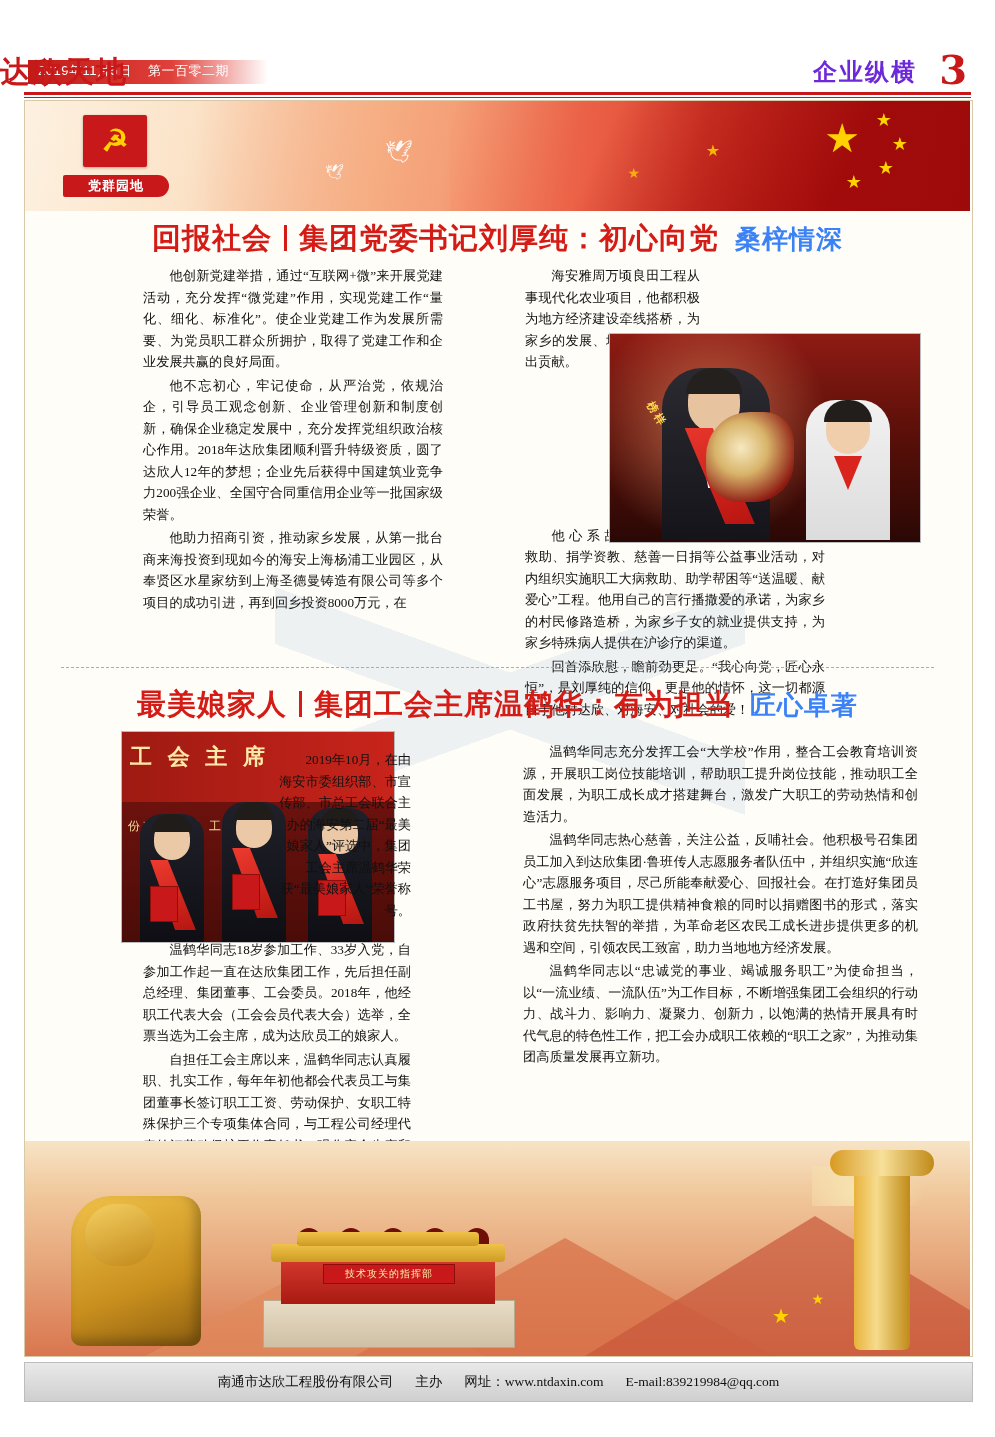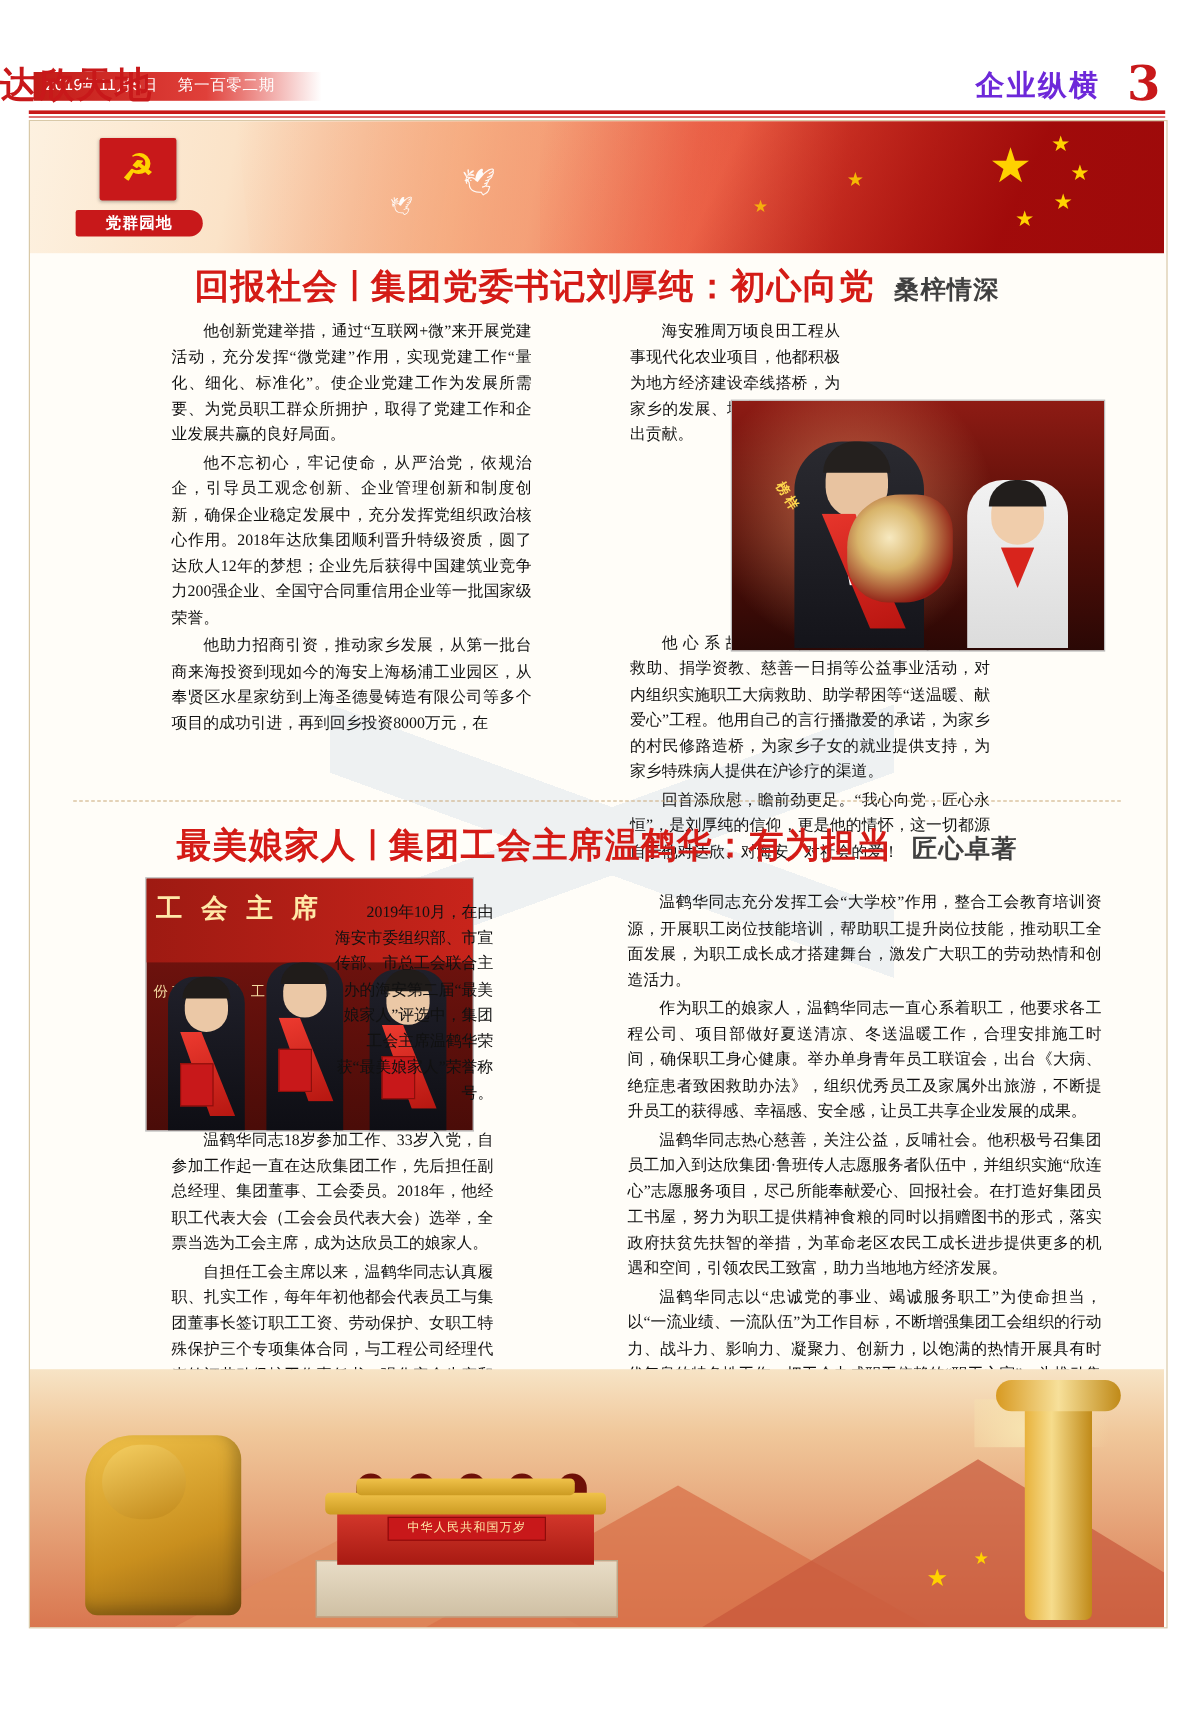--- a/index.html
+++ b/index.html
@@ -69,21 +69,21 @@
   .wm-shape{position:absolute;left:0;top:0;width:470px;height:540px;
     background:
       linear-gradient(20deg,transparent 46%,#3a6fb0 46%,#3a6fb0 54%,transparent 54%),
       linear-gradient(-20deg,transparent 46%,#3a6fb0 46%,#3a6fb0 54%,transparent 54%);
   }
 
   
   .headline1{position:absolute;left:0;top:118px;width:945px;text-align:center;}
   .hl-red{font-size:29px;font-weight:bold;color:#d41b16;letter-spacing:1px;
     font-family:"DejaVu Serif",serif;}
-  .hl-dark{font-size:21px;font-weight:bold;color:#404040;letter-spacing:1px;
+  .hl-dark{font-size:26px;font-weight:bold;color:#3b82f6;letter-spacing:1px;
     font-family:"DejaVu Serif",serif;}
   .hl-div{display:inline-block;width:3px;height:26px;background:#d41b16;
     vertical-align:-3px;margin:0 8px;}
 
   .col{position:absolute;font-size:13.2px;line-height:21.5px;color:#111;text-align:justify;}
   .col p{margin:0 0 2px 0;text-indent:2em;}
   .a1-c1{left:118px;top:164px;width:300px;}
   .a1-c2{left:500px;top:164px;width:300px;}
 
   .photo1{position:absolute;left:584px;top:232px;width:310px;height:208px;
@@ -299,21 +299,20 @@
     </div>
 
     <div class="col a2-c1">
       <p style="margin-top:0;text-align:right;width:135px;margin-left:133px;">2019年10月，在由海安市委组织部、市宣传部、市总工会联合主办的海安第二届“最美娘家人”评选中，集团工会主席温鹤华荣获“最美娘家人”荣誉称号。</p>
       <p style="margin-top:18px;">温鹤华同志18岁参加工作、33岁入党，自参加工作起一直在达欣集团工作，先后担任副总经理、集团董事、工会委员。2018年，他经职工代表大会（工会会员代表大会）选举，全票当选为工会主席，成为达欣员工的娘家人。</p>
       <p>自担任工会主席以来，温鹤华同志认真履职、扎实工作，每年年初他都会代表员工与集团董事长签订职工工资、劳动保护、女职工特殊保护三个专项集体合同，与工程公司经理代表签订劳动保护工作责任书，强化安全生产和劳动保护工作，保护广大职工生命和财产安全。</p>
     </div>
 
     <div class="col a2-c2">
       <p>温鹤华同志充分发挥工会“大学校”作用，整合工会教育培训资源，开展职工岗位技能培训，帮助职工提升岗位技能，推动职工全面发展，为职工成长成才搭建舞台，激发广大职工的劳动热情和创造活力。</p>
-      <p>作为职工的娘家人，温鹤华同志一直心系着职工，他要求各工程公司、项目部做好夏送清凉、冬送温暖工作，合理安排施工时间，确保职工身心健康。举办单身青年员工联谊会，出台《大病、绝症患者致困救助办法》，组织优秀员工及家属外出旅游，不断提升员工的获得感、幸福感、安全感，让员工共享企业发展的成果。</p>
       <p>温鹤华同志热心慈善，关注公益，反哺社会。他积极号召集团员工加入到达欣集团·鲁班传人志愿服务者队伍中，并组织实施“欣连心”志愿服务项目，尽己所能奉献爱心、回报社会。在打造好集团员工书屋，努力为职工提供精神食粮的同时以捐赠图书的形式，落实政府扶贫先扶智的举措，为革命老区农民工成长进步提供更多的机遇和空间，引领农民工致富，助力当地地方经济发展。</p>
       <p>温鹤华同志以“忠诚党的事业、竭诚服务职工”为使命担当，以“一流业绩、一流队伍”为工作目标，不断增强集团工会组织的行动力、战斗力、影响力、凝聚力、创新力，以饱满的热情开展具有时代气息的特色性工作，把工会办成职工依赖的“职工之家”，为推动集团高质量发展再立新功。</p>
     </div>
 
     <div class="bottom-art">
       <div class="mtn m3"></div>
       <div class="mtn m1"></div>
       <div class="mtn m2"></div>
       <div class="cloud"></div>
       <span class="bstar b1">★</span>
@@ -323,27 +322,33 @@
         <div class="g-base"></div>
         <div class="g-wall">
           <div class="g-door" style="left:16px;"></div>
           <div class="g-door" style="left:58px;"></div>
           <div class="g-door" style="left:100px;"></div>
           <div class="g-door" style="left:142px;"></div>
           <div class="g-door" style="left:184px;"></div>
         </div>
         <div class="g-roof"></div>
         <div class="g-roof2"></div>
-        <div class="g-banner">中华人民共和国万岁</div>
+        <div class="g-banner">技术攻关的指挥部</div>
       </div>
 
       <div class="lion">
         <div class="lion-head"></div>
       </div>
 
       <div class="pillar"></div>
       <div class="pillar-top"></div>
     </div>
 
   </div>
 
+  <div class="footer">
+    <span>南通市达欣工程股份有限公司</span>
+    <span>主办</span>
+    <span>网址：www.ntdaxin.com</span>
+    <span>E-mail:839219984@qq.com</span>
+  </div>
 
 </div>
 
 </body></html>

